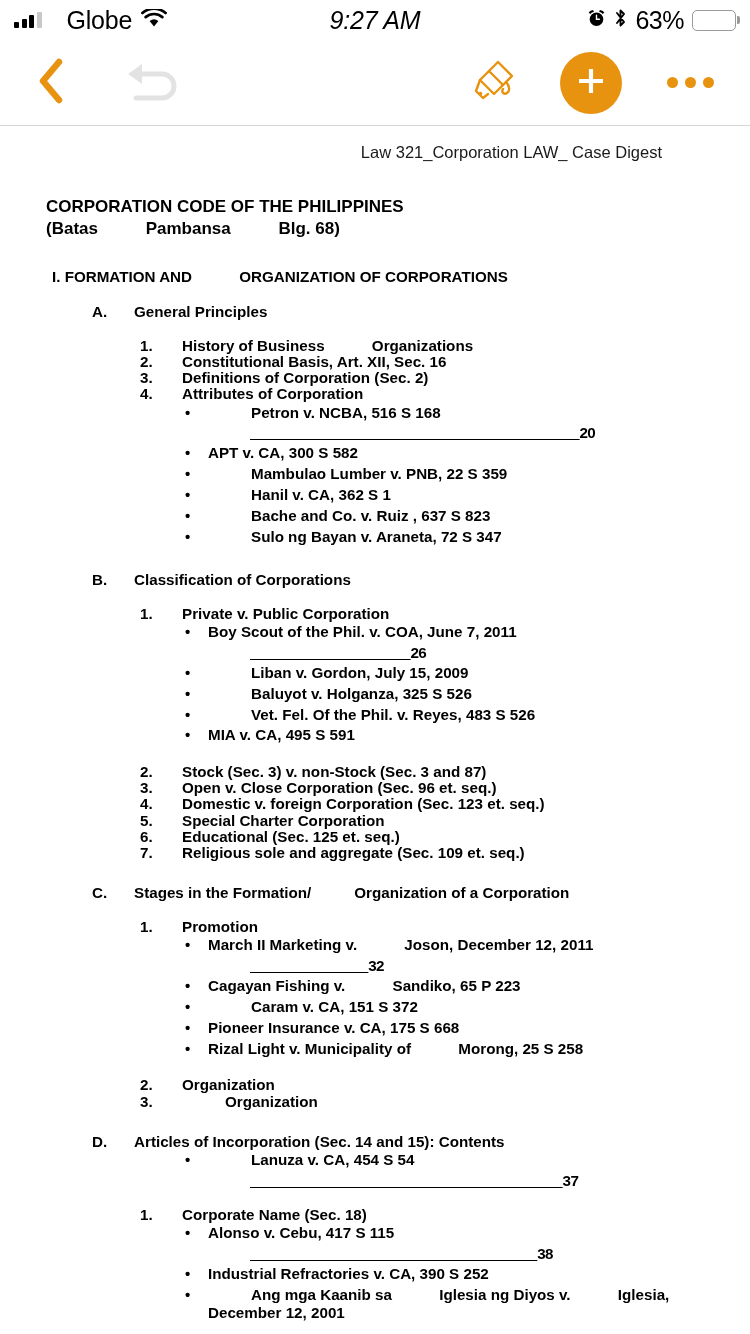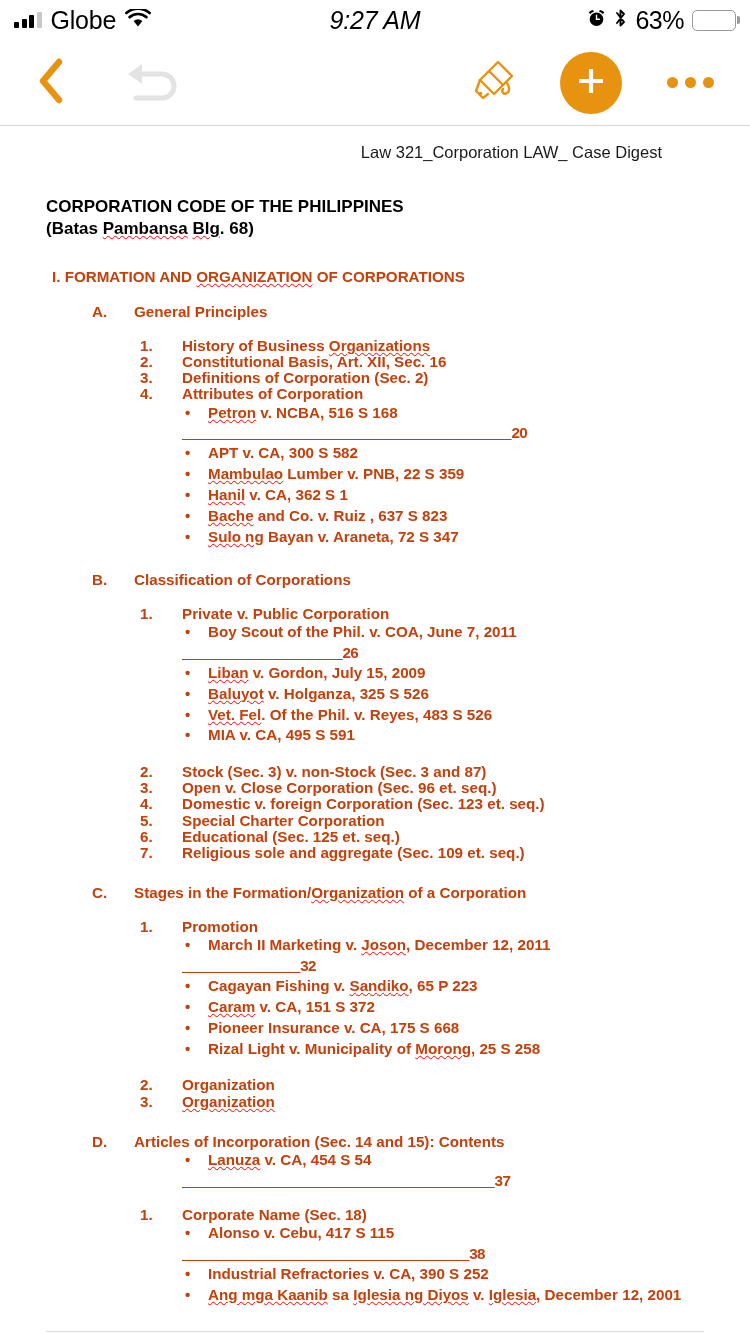--- a/index.html
+++ b/index.html
@@ -21,21 +21,21 @@
   }
   .sb-left { display: flex; align-items: center; gap: 9px; }
   .sb-center {
     position: absolute; left: 0; right: 0; top: 0; height: 40px;
     display: flex; align-items: center; justify-content: center;
     pointer-events: none;
   }
   .sb-right {
     margin-left: auto; display: flex; align-items: center; gap: 8px;
   }
-  .carrier-name { font-size: 25px; color: #000; letter-spacing: -0.2px; }
+  .carrier-name { font-size: 25px; color: #000; letter-spacing: -0.2px; margin-left: 16px; }
   .sb-time { font-size: 25px; color: #000; font-weight: 400; letter-spacing: -0.2px; font-style: italic; }
   .battery-pct { font-size: 25px; color: #000; letter-spacing: -0.5px; }
 
   .signal-bars { display: flex; align-items: flex-end; gap: 2.5px; height: 16px; }
   .signal-bars i { display:block; width: 5px; background: #000; border-radius: 1px; }
   .signal-bars i:nth-child(1){ height: 6px; }
   .signal-bars i:nth-child(2){ height: 9px; }
   .signal-bars i:nth-child(3){ height: 13px; }
   .signal-bars i:nth-child(4){ height: 16px; background: #c8c8c8; }
 
@@ -86,51 +86,51 @@
     text-align: right;
     font-size: 16.5px; color: #1a1a1a;
     padding-right: 42px; padding-top: 6px;
   }
 
   .doc-title {
     text-align: left; font-weight: bold; font-size: 17px;
     color: #000; margin-top: 34px; line-height: 1.32;
   }
 
-  .doc-body { font-size: 15.2px; color: #c2410c; font-weight: bold; line-height: 1.06; }
+  .doc-body { font-size: 15.2px; color: #000000; font-weight: bold; line-height: 1.06; }
 
   .lvl0 { margin-top: 28px; margin-left: 6px; }
   .lvl1 { margin-top: 19px; display: flex; }
   .lvl1 .marker { width: 42px; flex: none; }
   .lvl2-block { margin-top: 18px; margin-left: 94px; }
   .lvl2 { display: flex; }
   .lvl2 .marker { width: 42px; flex: none; }
 
   .bullets { margin-left: 42px; }
   .bullet-row { display: flex; align-items: flex-start; padding: 1px 0; }
   .bullet-row .dot {
     width: 26px; flex: none; text-align: left;
     font-size: 15px; line-height: 1.25; padding-left: 3px;
   }
   .bullet-row .btxt { flex: 1; line-height: 1.24; }
 
   .rule-line {
-    margin-top: 2px; margin-bottom: 2px;
+    margin-left: 68px; margin-top: 2px; margin-bottom: 2px;
     font-size: 15.2px; font-weight: bold; letter-spacing: -0.6px;
     white-space: nowrap; overflow: hidden;
   }
   .rule-line .ul { text-decoration: underline; letter-spacing: 0px; }
 
   
   .sq {
-    text-decoration: underline;
     text-decoration-color: #ff0000;
     text-decoration-style: wavy;
     text-decoration-thickness: 1px;
     text-underline-offset: 1px;
+    margin-left: 43px;
   }
 
   .page-footer {
     margin-top: 26px;
     border-top: 1px solid #dcdcdc;
     padding-top: 8px; padding-right: 42px;
     text-align: right;
   }
 </style>
 </head>

